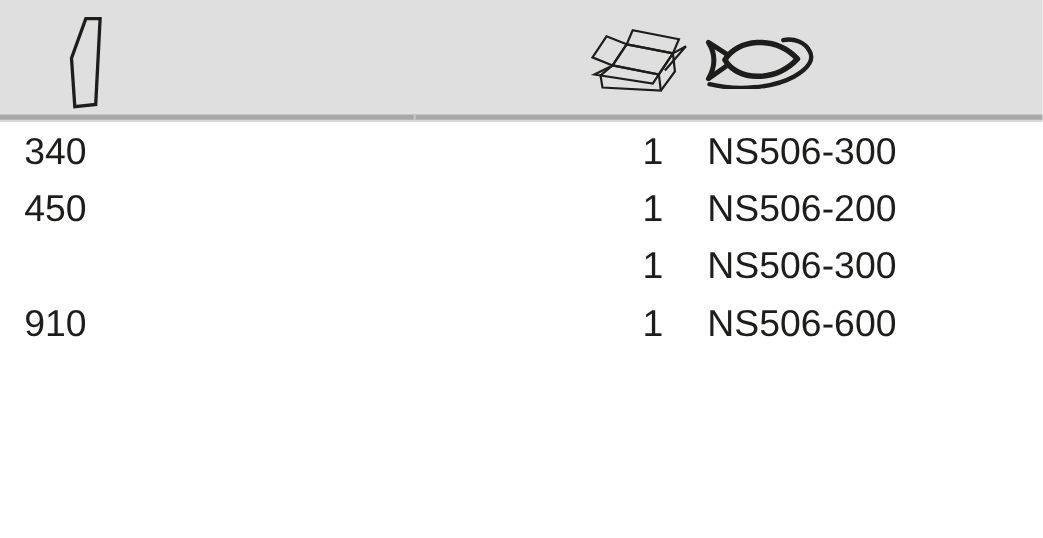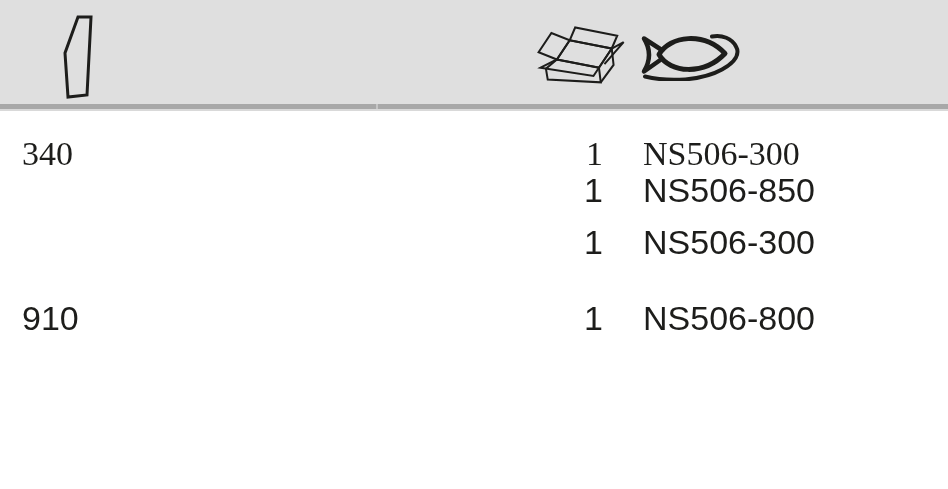--- a/index.html
+++ b/index.html
@@ -36,21 +36,21 @@
     background:#c6c6c6;
   }
   .icon{position:absolute;}
   .icon svg{display:block;width:100%;height:100%;}
   .icon-blade{left:63px;top:15px;width:30px;height:84px;}
   .icon-box{left:527px;top:22px;width:100px;height:64px;}
   .icon-fish{left:640px;top:28px;width:104px;height:53px;}
   
   .rows{position:absolute;left:0;top:112px;width:948px;}
   .row{position:absolute;left:0;width:948px;height:52px;line-height:52px;font-size:34px;}
-  .row.r0{top:16px;font-family:Liberation Serif, serif;} .row.r1{top:52px;} .row.r2{top:104px;} .row.r3{top:156px;margin-top:24px;}
+  .row.r0{top:0;} .row.r1{top:52px;} .row.r2{top:104px;} .row.r3{top:156px;}
   .cell{position:absolute;top:0;height:52px;white-space:nowrap;}
   .cell-length{left:22px;}
   .cell-qty{left:483px;width:120px;text-align:right;}
   .cell-article{left:643px;}
   
   .footer-code{
     position:absolute;left:3px;top:377px;
     font-size:28px;font-weight:bold;letter-spacing:-0.5px;
     line-height:40px;white-space:nowrap;
   }
@@ -105,31 +105,32 @@
 
   <div class="rows">
 
     <div class="row r0">
       <span class="cell cell-length">340</span>
       <span class="cell cell-qty">1</span>
       <span class="cell cell-article">NS506-300</span>
     </div>
 
     <div class="row r1">
+      <span class="cell cell-length">450</span>
       <span class="cell cell-qty">1</span>
-      <span class="cell cell-article">NS506-850</span>
+      <span class="cell cell-article">NS506-200</span>
     </div>
 
     <div class="row r2">
       <span class="cell cell-qty">1</span>
       <span class="cell cell-article">NS506-300</span>
     </div>
 
     <div class="row r3">
       <span class="cell cell-length">910</span>
       <span class="cell cell-qty">1</span>
-      <span class="cell cell-article">NS506-800</span>
+      <span class="cell cell-article">NS506-600</span>
     </div>
 
   </div>
 
 
 </div>
 
 </body></html>

